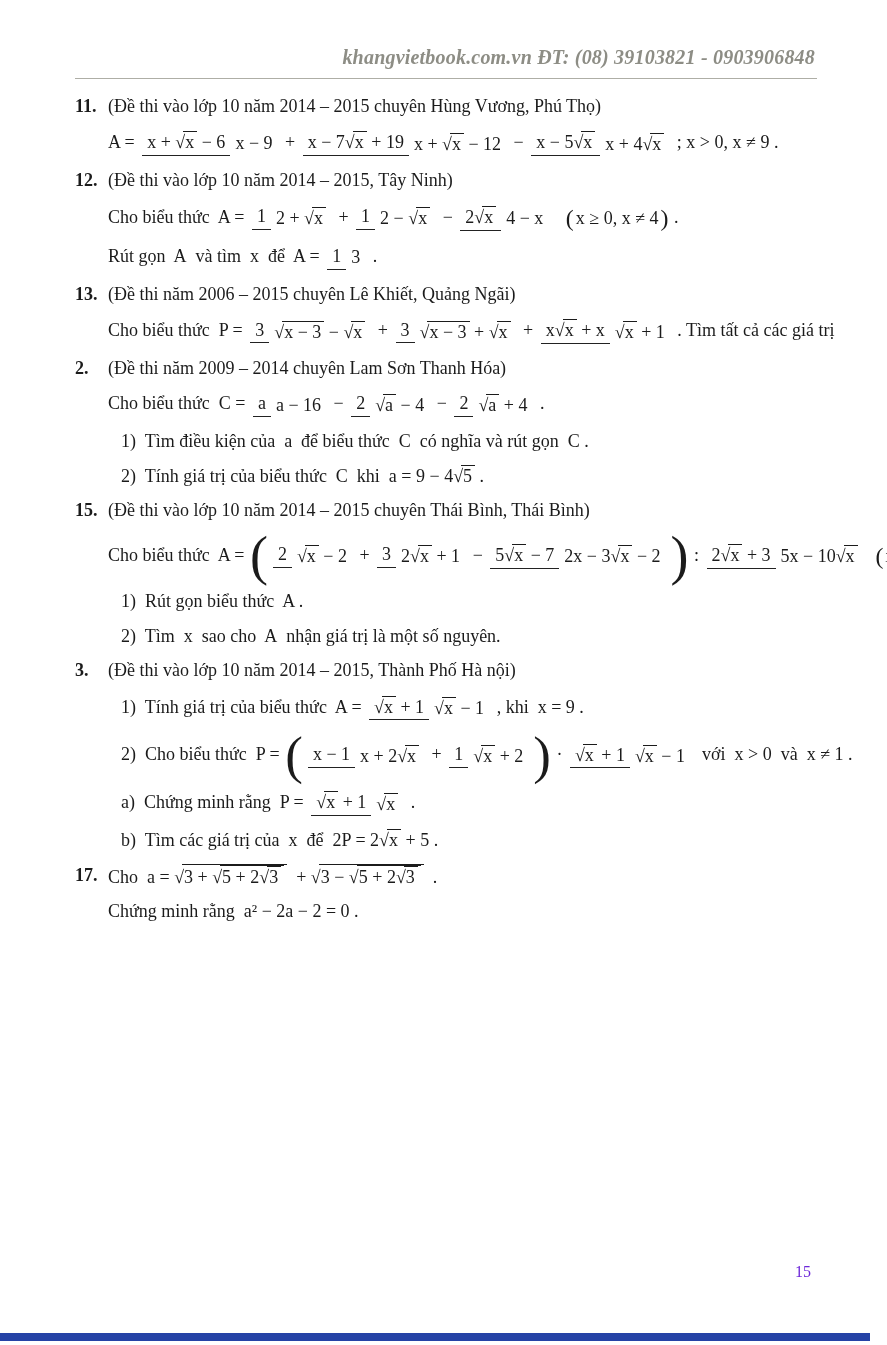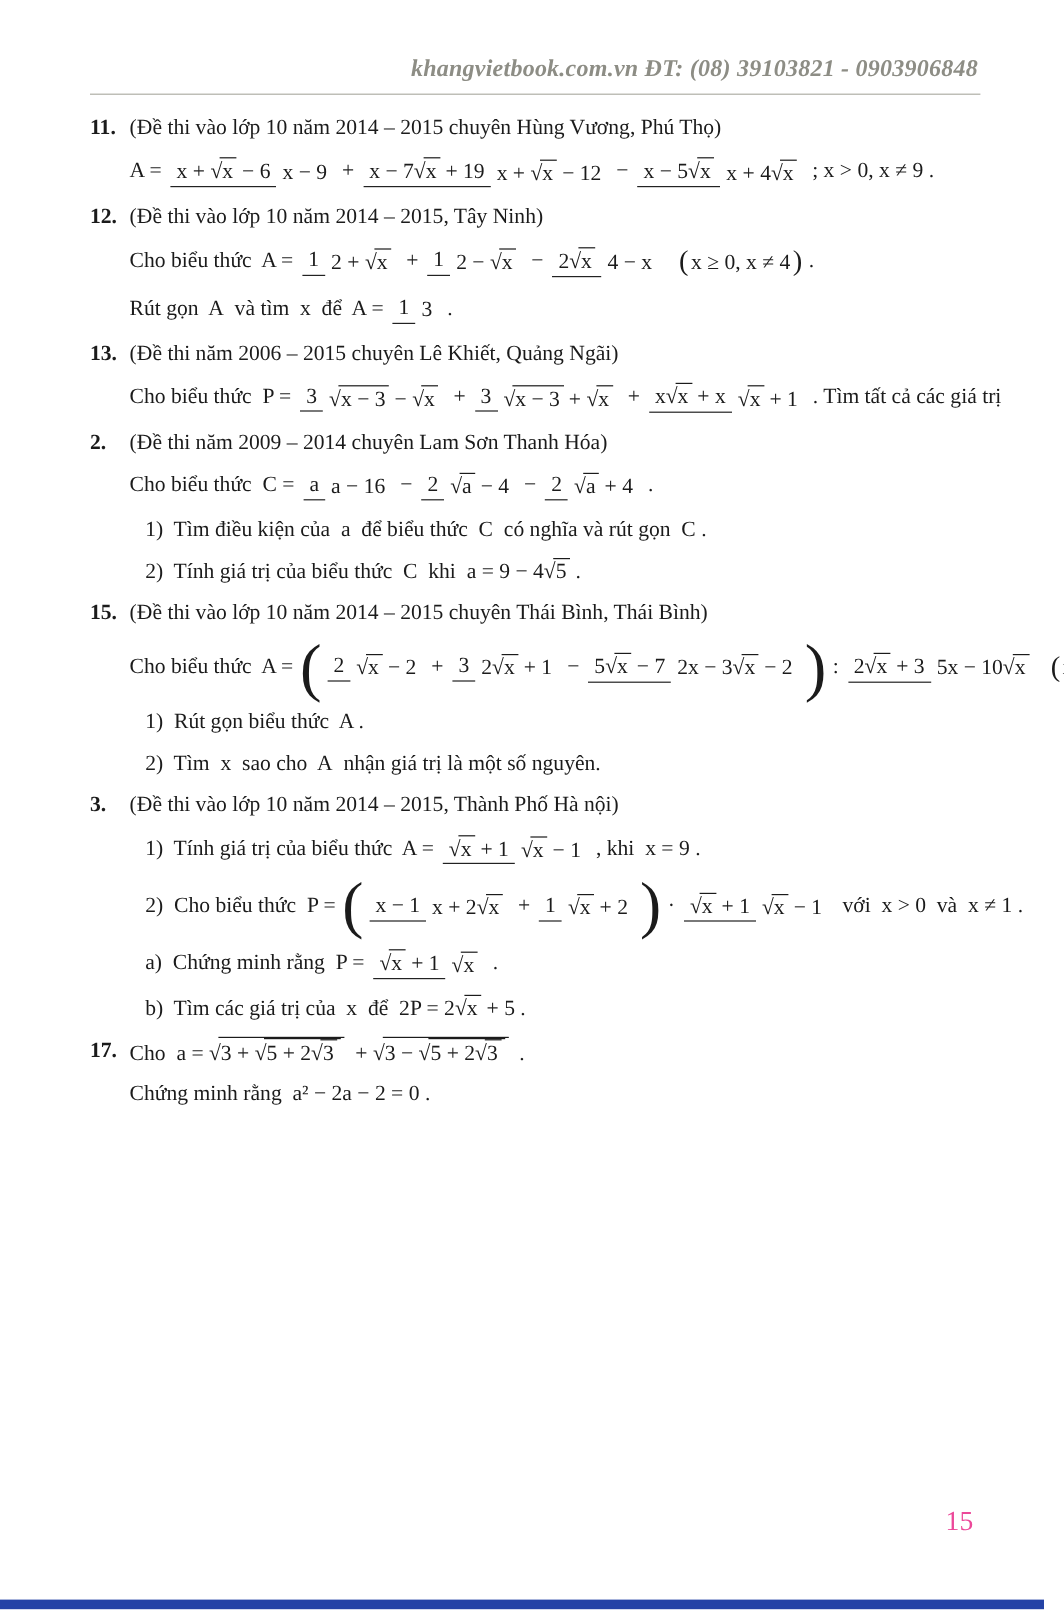--- a/index.html
+++ b/index.html
@@ -42,21 +42,21 @@
   }
 
   
   .bigparen { display:inline-flex; align-items:center; vertical-align:middle; margin:0 1px; }
   .bigparen > .paren { line-height:.85; font-weight:400; flex:0 0 auto; }
   .bigparen > .bp-body { display:inline-block; padding:0 2px; white-space:nowrap; }
 
   
   .page-number {
     position:absolute; right:76px; bottom:64px;
-    font-size:23px; color:#ec4899;
+    font-size:16px; color:#6d28d9;
   }
   .footer-bar {
     position:absolute; left:0; bottom:4px; height:8px; width:870px;
   }
 </style>
 </head>
 <body>
 
 <div class="page">
   <header>

